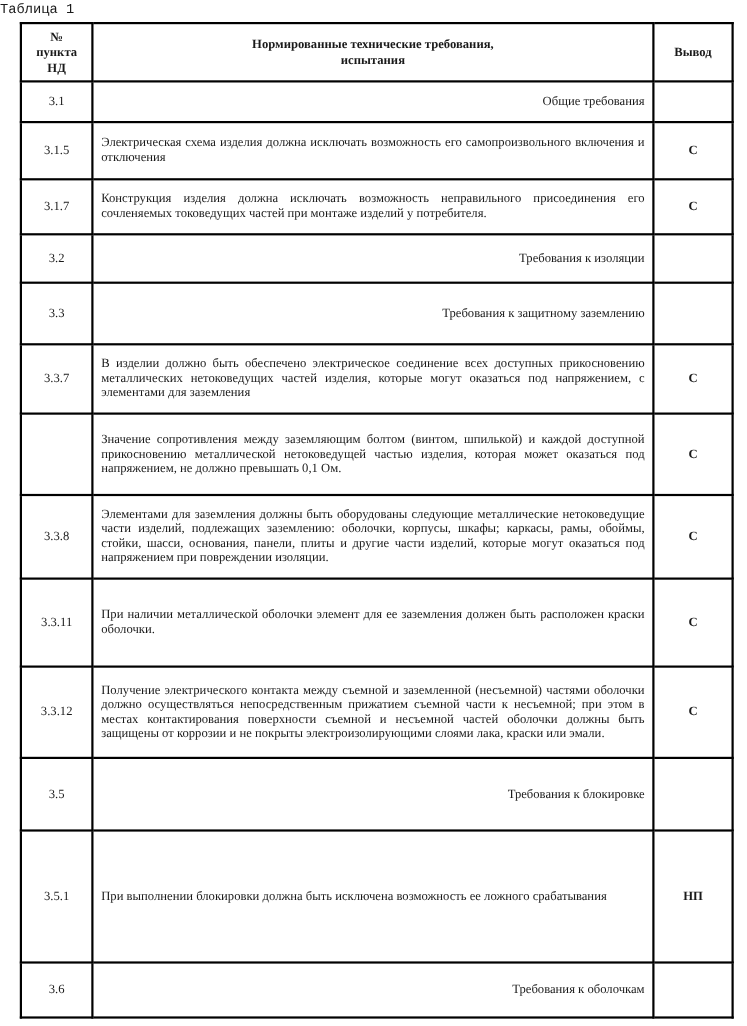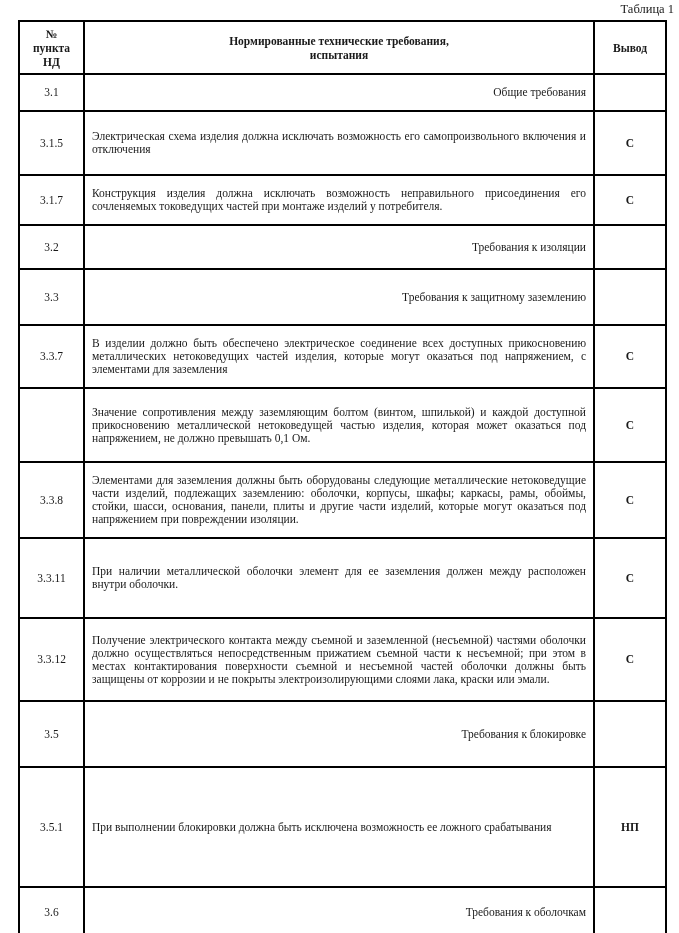--- a/index.html
+++ b/index.html
@@ -5,24 +5,24 @@
   html, body {
     margin: 0; padding: 0;
     width: 679px; height: 933px;
     background: #ffffff;
     overflow: hidden;
     font-family: "Liberation Serif", "DejaVu Serif", serif;
     color: #1a1a1a;
   }
   .page { position: relative; width: 679px; height: 933px; }
   .table-caption {
-    text-align: right;
     font-size: 12.5px;
     padding: 2px 5px 3px 0;
     line-height: 15px;
+    font-family: Liberation Mono, monospace;
   }
   table.doc {
     border-collapse: collapse;
     margin-left: 18px;
     width: 647px;
     table-layout: fixed;
   }
   table.doc th, table.doc td {
     border: 2px solid #000000;
     vertical-align: middle;
@@ -81,21 +81,21 @@
         <th class="pre">Вывод</th>
       </tr>
     </thead>
     <tbody>
   <tr style="height: 36px;">
     <td class="num">3.1</td>
     <td class="req">Общие требования</td>
     <td class="verdict"></td>
   </tr>
 
-  <tr style="height: 64px;">
+  <tr style="height: 52px;">
     <td class="num">3.1.5</td>
     <td class="req justify">Электрическая схема изделия должна исключать возможность его самопроизвольного включения и отключения</td>
     <td class="verdict">С</td>
   </tr>
 
   <tr style="height: 39px;">
     <td class="num">3.1.7</td>
     <td class="req justify">Конструкция изделия должна исключать возможность неправильного присоединения его сочленяемых токоведущих частей при монтаже изделий у потребителя.</td>
     <td class="verdict">С</td>
   </tr>
@@ -126,21 +126,21 @@
   </tr>
 
   <tr style="height: 66px;">
     <td class="num">3.3.8</td>
     <td class="req justify">Элементами для заземления должны быть оборудованы следующие металлические нетоковедущие части изделий, подлежащих заземлению: оболочки, корпусы, шкафы; каркасы, рамы, обоймы, стойки, шасси, основания, панели, плиты и другие части изделий, которые могут оказаться под напряжением при повреждении изоляции.</td>
     <td class="verdict">С</td>
   </tr>
 
   <tr style="height: 80px;">
     <td class="num">3.3.11</td>
-    <td class="req justify">При наличии металлической оболочки элемент для ее заземления должен между расположен внутри оболочки.</td>
+    <td class="req justify">При наличии металлической оболочки элемент для ее заземления должен быть расположен краски оболочки.</td>
     <td class="verdict">С</td>
   </tr>
 
   <tr style="height: 83px;">
     <td class="num">3.3.12</td>
     <td class="req justify">Получение электрического контакта между съемной и заземленной (несъемной) частями оболочки должно осуществляться непосредственным прижатием съемной части к несъемной; при этом в местах контактирования поверхности съемной и несъемной частей оболочки должны быть защищены от коррозии и не покрыты электроизолирующими слоями лака, краски или эмали.</td>
     <td class="verdict">С</td>
   </tr>
 
   <tr style="height: 66px;">

